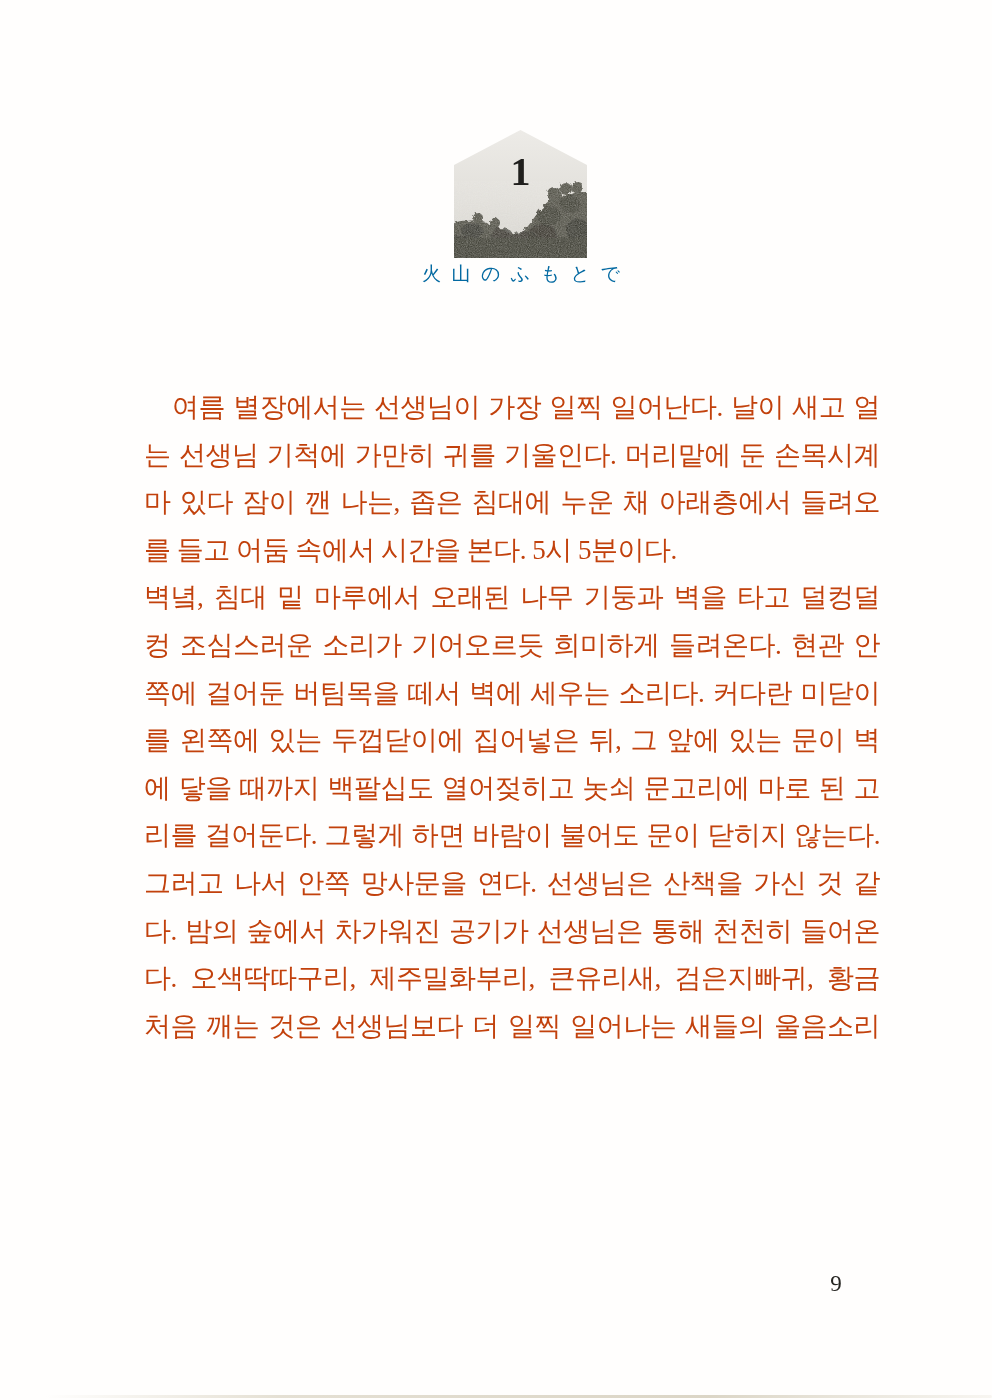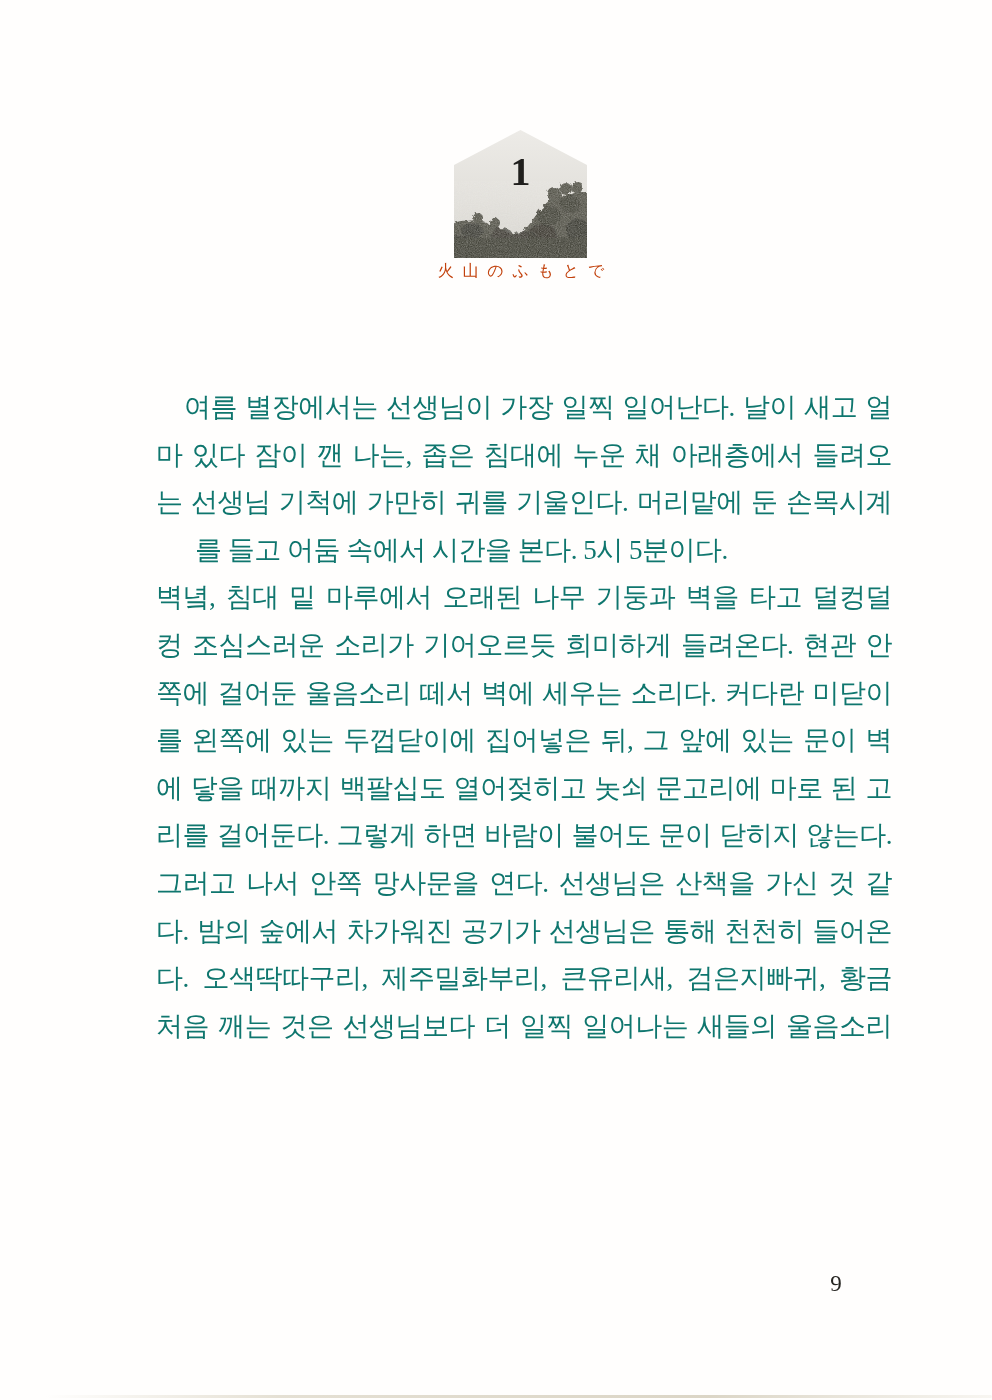--- a/index.html
+++ b/index.html
@@ -38,51 +38,50 @@
     font-family: "Liberation Serif", "DejaVu Serif", serif;
   }
 
   
   .caption {
     position: absolute;
     top: 261px;
     left: 371px;
     width: 300px;
     text-align: center;
-    font-size: 16px;
+    font-size: 19px;
     letter-spacing: 0.55em;
     text-indent: 0.55em;
-    color: #c2410c;
+    color: #0369a1;
     font-family: "Liberation Serif", "DejaVu Serif", serif;
   }
 
   
   .body-text {
     position: absolute;
-    left: 156px;
+    left: 144px;
     top: 384px;
     width: 736px;
     font-size: 27px;
     line-height: 47.6px;
     letter-spacing: -0.5px;
-    color: #0f766e;
+    color: #c2410c;
     font-family: "Liberation Serif", "DejaVu Serif", serif;
   }
   .line {
     height: 47.6px;
     overflow: hidden;
     text-align: justify;
     text-align-last: justify;
     white-space: normal;
   }
   .line.indent { text-indent: 28px; }
   .line.parend {
     text-align: right;
     text-align-last: left;
-    margin-left: 39px;
   }
 
   
   .pagenum {
     position: absolute;
     top: 1271px;
     left: 816px;
     width: 40px;
     text-align: center;
     font-size: 23px;
@@ -155,26 +154,26 @@
         <rect x="0" y="58" width="133" height="70" filter="url(#grain)" fill="none" opacity="0.5"></rect>
       </g>
     </svg>
     <span class="chapnum">1</span>
   </div>
 
   <div class="caption">火山のふもとで</div>
 
   <div class="body-text" id="body-text">
       <div class="line indent">여름 별장에서는 선생님이 가장 일찍 일어난다. 날이 새고 얼</div>
+      <div class="line">는 선생님 기척에 가만히 귀를 기울인다. 머리맡에 둔 손목시계</div>
       <div class="line">마 있다 잠이 깬 나는, 좁은 침대에 누운 채 아래층에서 들려오</div>
-      <div class="line">는 선생님 기척에 가만히 귀를 기울인다. 머리맡에 둔 손목시계</div>
       <div class="line parend">를 들고 어둠 속에서 시간을 본다. 5시 5분이다.</div>
       <div class="line">벽녘, 침대 밑 마루에서 오래된 나무 기둥과 벽을 타고 덜컹덜</div>
       <div class="line">컹 조심스러운 소리가 기어오르듯 희미하게 들려온다. 현관 안</div>
-      <div class="line">쪽에 걸어둔 울음소리 떼서 벽에 세우는 소리다. 커다란 미닫이</div>
+      <div class="line">쪽에 걸어둔 버팀목을 떼서 벽에 세우는 소리다. 커다란 미닫이</div>
       <div class="line">를 왼쪽에 있는 두껍닫이에 집어넣은 뒤, 그 앞에 있는 문이 벽</div>
       <div class="line">에 닿을 때까지 백팔십도 열어젖히고 놋쇠 문고리에 마로 된 고</div>
       <div class="line">리를 걸어둔다. 그렇게 하면 바람이 불어도 문이 닫히지 않는다.</div>
       <div class="line">그러고 나서 안쪽 망사문을 연다. 선생님은 산책을 가신 것 같</div>
       <div class="line">다. 밤의 숲에서 차가워진 공기가 선생님은 통해 천천히 들어온</div>
       <div class="line">다. 오색딱따구리, 제주밀화부리, 큰유리새, 검은지빠귀, 황금</div>
       <div class="line">처음 깨는 것은 선생님보다 더 일찍 일어나는 새들의 울음소리</div>
     </div>
 
   <div class="pagenum">9</div>

